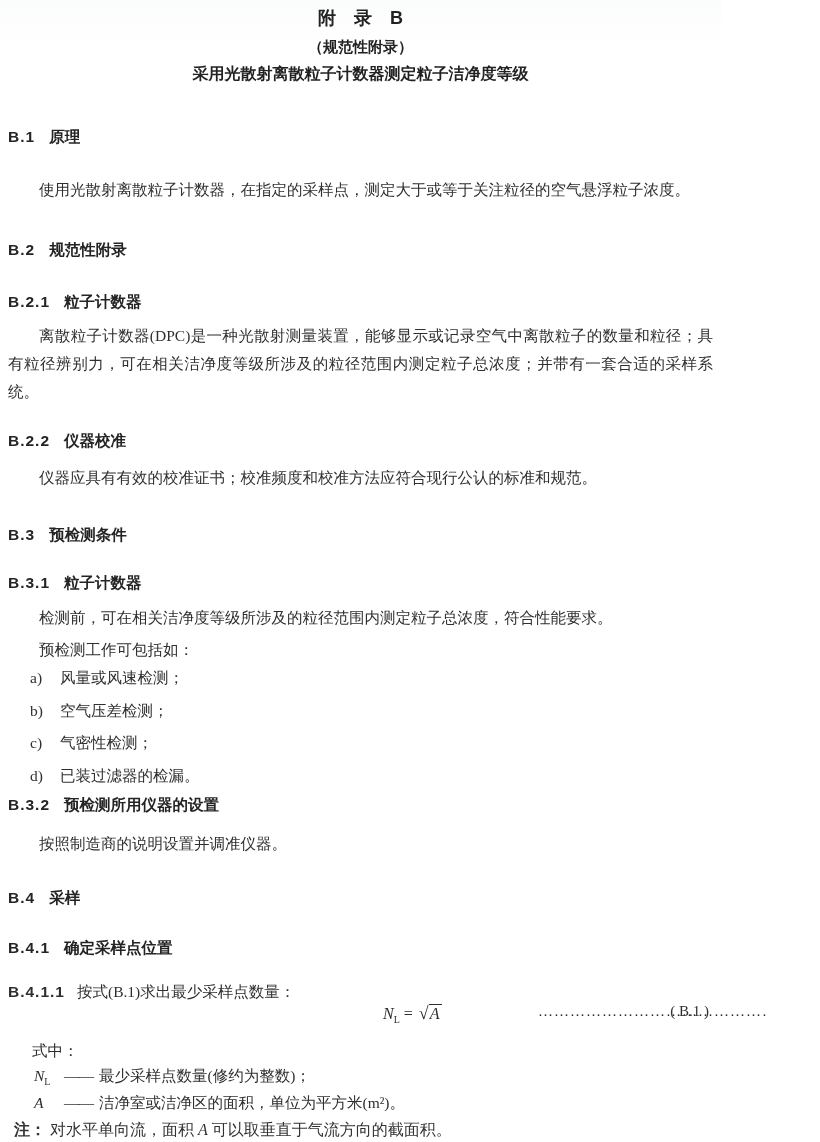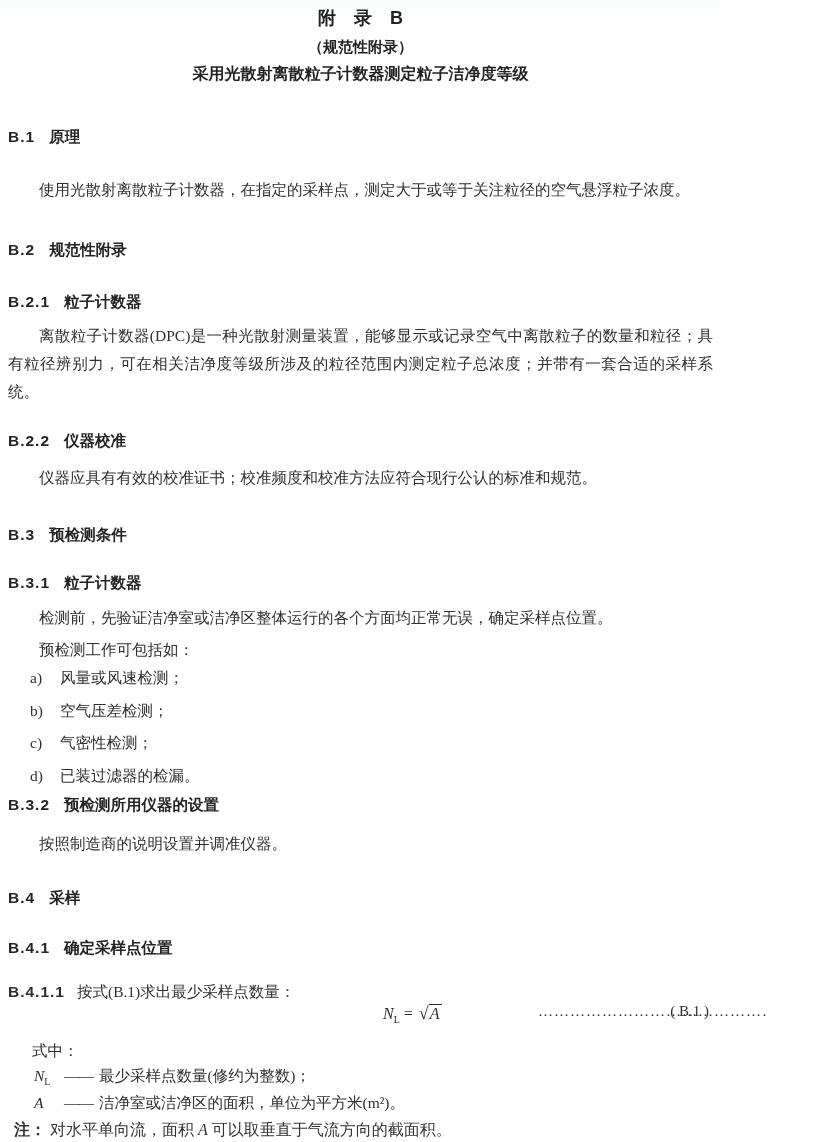--- a/index.html
+++ b/index.html
@@ -70,21 +70,21 @@
   </div>
   <div class="abs p indent" style="top:464px;">仪器应具有有效的校准证书；校准频度和校准方法应符合现行公认的标准和规范。</div>
 
   <div class="abs h" style="top:525px;">
     <span class="num">B.3</span><span>预检测条件</span>
   </div>
 
   <div class="abs h" style="top:573px;">
     <span class="num">B.3.1</span><span>粒子计数器</span>
   </div>
-  <div class="abs p indent" style="top:604px;">检测前，先验证洁净室或洁净区整体运行的各个方面均正常无误，确定采样点位置。</div>
+  <div class="abs p indent" style="top:604px;">检测前，可在相关洁净度等级所涉及的粒径范围内测定粒子总浓度，符合性能要求。</div>
   <div class="abs list-row" style="top:668px;">
     <span class="list-label">a)</span><span class="list-text">风量或风速检测；</span>
   </div>
 
   <div class="abs p indent" style="top:636px;">预检测工作可包括如：</div>
   <div class="abs list-row" style="top:733px;">
     <span class="list-label">c)</span><span class="list-text">气密性检测；</span>
   </div>
   <div class="abs list-row" style="top:701px;">
     <span class="list-label">b)</span><span class="list-text">空气压差检测；</span>

